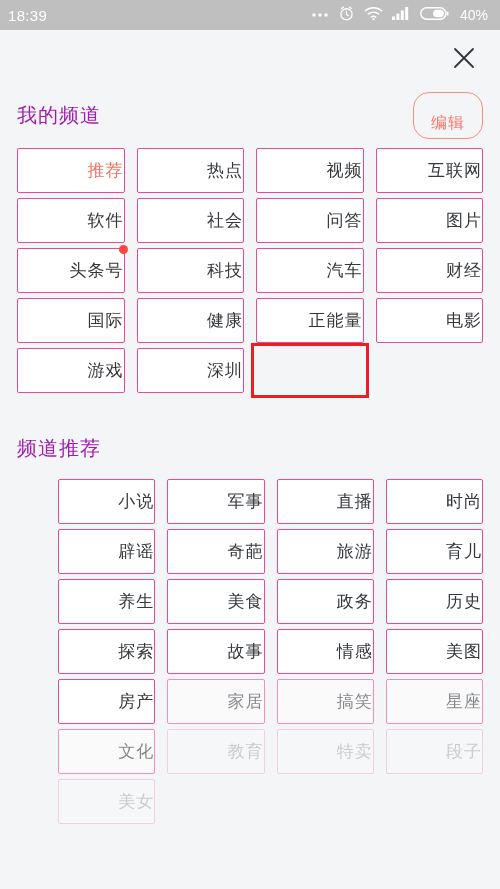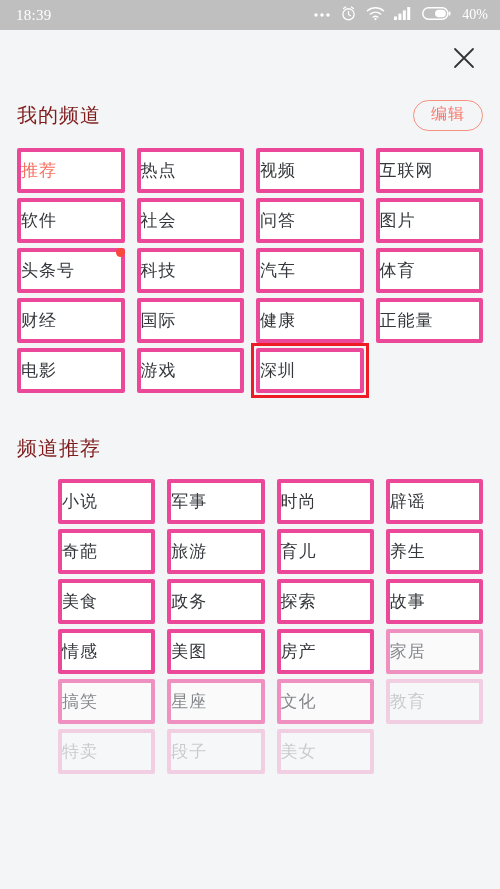--- a/index.html
+++ b/index.html
@@ -15,23 +15,22 @@
     background: #f4f5f7;
     position: relative;
   }
 
   
   #status-bar {
     height: 30px;
     background: #bfbfbf;
     display: flex;
     align-items: center;
-    padding: 0 12px 0 16px;
+    padding: 0 12px 0 8px;
     color: #ffffff;
-    font-family: Liberation Serif, serif;
   }
   #status-time {
     font-size: 15px;
     letter-spacing: 0.3px;
     color: #ffffff;
   }
   #status-right {
     margin-left: auto;
     display: flex;
     align-items: center;
@@ -68,57 +67,56 @@
 
   .section-head {
     display: flex;
     align-items: center;
     height: 46px;
     padding: 0 17px;
     position: relative;
   }
   .section-title {
     font-size: 20px;
-    color: #7f1d1d;
+    color: #a21caf;
     letter-spacing: 1px;
   }
   #edit-button {
     margin-left: auto;
     border: 1px solid #f7907e;
     color: #f7766a;
     border-radius: 16px;
     font-size: 16px;
-    padding: 4px 17px 5px;
+    padding: 20px 17px 5px;
     background: transparent;
     line-height: 1.25;
     cursor: pointer;
     letter-spacing: 1px;
-    font-family: Liberation Mono, monospace;
   }
 
   
   .grid {
     padding: 0 17px;
     display: grid;
     grid-template-columns: repeat(4, 1fr);
     column-gap: 12px;
     row-gap: 5px;
   }
   #my-grid { margin-top: 10px; }
   #rec-grid { margin-top: 8px; margin-left: 41px; }
 
   .tile {
     position: relative;
     height: 45px;
     background: #ffffff;
-    border: 4px solid #ec4899;
+    border: 1px solid #ec4899;
     border-radius: 2px;
     display: flex;
     align-items: center;
-    justify-content: flex-start;
+    justify-content: flex-end;
     font-size: 17px;
     color: #34373b;
     letter-spacing: 1px;
     cursor: pointer;
     user-select: none;
   }
   .tile.selected { color: #f8705f; }
 
   .tile .badge-dot {
     position: absolute;
@@ -243,23 +241,20 @@
         <span>头条号</span>
         <span class="badge-dot"></span>
       </div>
       <div class="tile">
         <span>科技</span>
       </div>
       <div class="tile">
         <span>汽车</span>
       </div>
       <div class="tile">
-        <span>体育</span>
-      </div>
-      <div class="tile">
         <span>财经</span>
       </div>
       <div class="tile">
         <span>国际</span>
       </div>
       <div class="tile">
         <span>健康</span>
       </div>
       <div class="tile">
         <span>正能量</span>
@@ -280,20 +275,23 @@
   </div>
 
   <div class="grid" id="rec-grid">
       <div class="tile">
         <span>小说</span>
       </div>
       <div class="tile">
         <span>军事</span>
       </div>
       <div class="tile">
+        <span>直播</span>
+      </div>
+      <div class="tile">
         <span>时尚</span>
       </div>
       <div class="tile">
         <span>辟谣</span>
       </div>
       <div class="tile">
         <span>奇葩</span>
       </div>
       <div class="tile">
         <span>旅游</span>
@@ -302,20 +300,23 @@
         <span>育儿</span>
       </div>
       <div class="tile">
         <span>养生</span>
       </div>
       <div class="tile">
         <span>美食</span>
       </div>
       <div class="tile">
         <span>政务</span>
+      </div>
+      <div class="tile">
+        <span>历史</span>
       </div>
       <div class="tile">
         <span>探索</span>
       </div>
       <div class="tile">
         <span>故事</span>
       </div>
       <div class="tile">
         <span>情感</span>
       </div>

